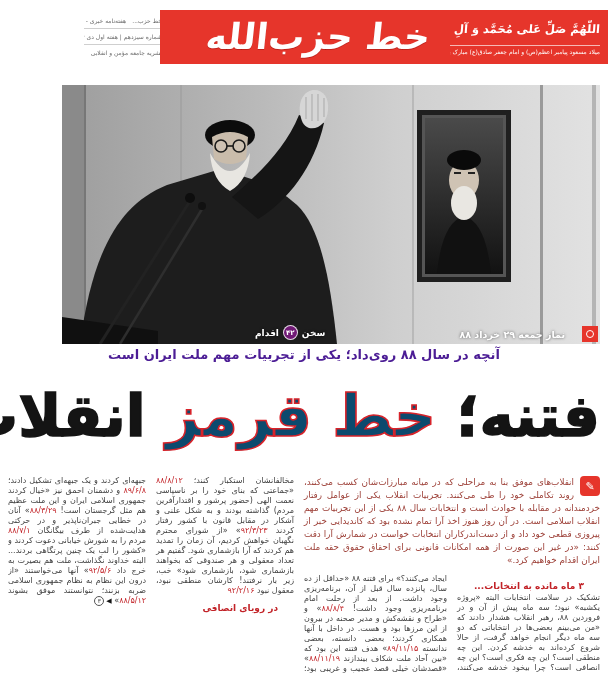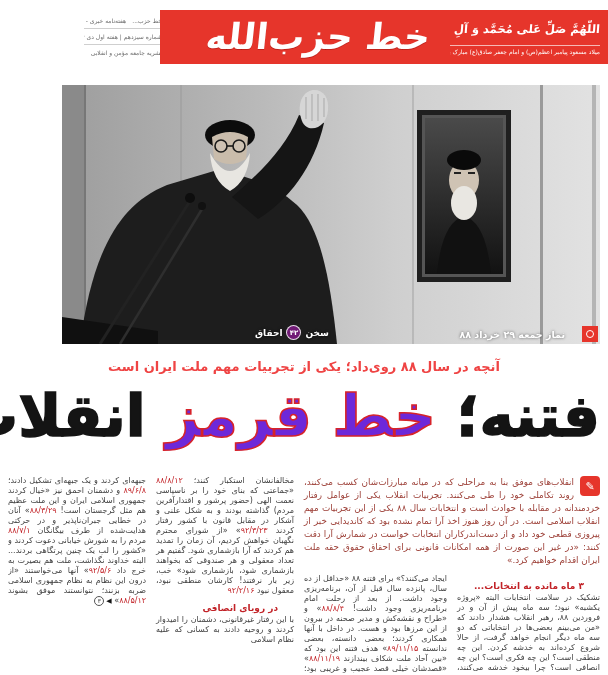--- a/index.html
+++ b/index.html
@@ -61,31 +61,31 @@
   .date-ico {
     width:16px; height:16px; background:#e6352b;
     display:flex; align-items:center; justify-content:center;
   }
   .date-ico i { display:block; width:8px; height:8px; border:1.6px solid #fff; border-radius:50%; }
 
   
   .subtitle {
     position:absolute; top:347px; left:8px; right:8px;
     direction:rtl; text-align:center;
-    color:#ef4444; font-size:13px; font-weight:bold;margin-top:12px;
+    color:#4c1d95; font-size:13px; font-weight:bold;
   }
   .headline {
     position:absolute; top:362px; left:8px; right:8px; height:112px;
     direction:rtl; text-align:center; white-space:nowrap;
     font-size:58px; font-weight:bold; line-height:108px; letter-spacing:-1px;
     -webkit-text-stroke:1.6px currentColor;
     color:#141414;
   }
   .headline .hl-black { color:#141414; -webkit-text-stroke:1.6px #141414; }
-  .headline .hl-red   { color:#6d28d9;margin-top:38px; -webkit-text-stroke:1.6px #d7232a; }
+  .headline .hl-red   { color:#0c4a6e;margin-top:38px; -webkit-text-stroke:1.6px #d7232a; }
 
   
   .body {
     position:absolute; top:476px; left:8px; right:8px; bottom:2px;
     display:flex; direction:rtl; gap:10px; overflow:hidden;
   }
   .col-wide { width:296px; flex:0 0 296px; }
   .col { flex:1 1 0; min-width:0; }
   .two-cols { display:flex; direction:rtl; gap:10px; margin-top:7px; }
   .two-cols > div { flex:1 1 0; min-width:0; }
@@ -194,21 +194,21 @@
         <line x1="38" y1="259" x2="128" y2="116" stroke="#222" stroke-width="3"></line>
         <line x1="58" y1="259" x2="140" y2="124" stroke="#2e2e2e" stroke-width="2.5"></line>
         <circle cx="128" cy="113" r="5" fill="#0d0d0d"></circle>
         <circle cx="140" cy="121" r="4" fill="#111"></circle>
       </g>
     </svg>
 
     <div class="speech-badge">
       <span>سخن</span>
       <span class="speech-num">۴۲</span>
-      <span>احقاق</span>
+      <span>اقدام</span>
     </div>
 
     <div class="date-badge">
       <span class="date-ico">
           <i></i>
         </span>
       <span>نماز جمعه ۲۹ خرداد ۸۸</span>
     </div>
   </div>
 
@@ -230,21 +230,20 @@
         </div>
         <div>
           <p><span class="dates">ایجاد می‌کنند؟» برای فتنه ۸۸ «حداقل از ده سال، پانزده سال قبل از آن، برنامه‌ریزی وجود داشت. از بعد از رحلت امام برنامه‌ریزی وجود داشت! <span class="d">۸۸/۸/۴</span>» و «طراح و نقشه‌کش و مدیر صحنه در بیرون از این مرزها بود و هست. در داخل با آنها همکاری کردند؛ بعضی دانسته، بعضی ندانسته <span class="d">۸۹/۱۱/۱۵</span>» هدف فتنه این بود که «بین آحاد ملت شکاف بیندازند <span class="d">۸۸/۱۱/۱۹</span>» «قصدشان خیلی قصد عجیب و غریبی بود؛ در واقع</span></p>
         </div>
       </div>
     </div>
 
     <div class="col">
       <p><span class="dates">مخالفانشان استکبار کنند؛ <span class="d">۸۸/۸/۱۲</span> «جماعتی که بنای خود را بر ناسپاسی نعمت الهی (حضور پرشور و اقتدارآفرین مردم) گذاشته بودند و به شکل علنی و آشکار در مقابل قانون با کشور رفتار کردند <span class="d">۹۲/۳/۲۳</span>» «از شورای محترم نگهبان خواهش کردیم، آن زمان را تمدید هم کردند که آرا بازشماری شود. گفتیم هر تعداد معقولی و هر صندوقی که بخواهند بازشماری شود، بازشماری شود» خب، زیر بار نرفتند! کارشان منطقی نبود، معقول نبود <span class="d">۹۲/۲/۱۶</span></span></p>
       <div class="subhead">در رویای انصافی</div>
-      <p><span class="dates">با این رفتار غیرقانونی، دشمنان را امیدوار کردند و روحیه دادند به کسانی که علیه نظام اسلامی</span></p>
     </div>
 
     <div class="col">
       <p>
         <span class="dates">جبهه‌ای کردند و یک جبهه‌ای تشکیل دادند؛ <span class="d">۸۹/۶/۸</span> و دشمنان احمق نیز «خیال کردند جمهوری اسلامی ایران و این ملت عظیم هم مثل گرجستان است! <span class="d">۸۸/۳/۲۹</span>» آنان در خطایی جبران‌ناپذیر و در حرکتی هدایت‌شده از طرف بیگانگان <span class="d">۸۸/۷/۱</span> مردم را به شورش خیابانی دعوت کردند و «کشور را لب یک چنین پرتگاهی بردند... البته خداوند نگذاشت، ملت هم بصیرت به خرج داد <span class="d">۹۲/۵/۶</span>» آنها می‌خواستند «از درون این نظام به نظام جمهوری اسلامی ضربه بزنند؛ نتوانستند موفق بشوند <span class="d">۸۸/۵/۱۲</span>»</span>
         <span class="endmark">
             <span class="tri">◀</span>
             <span class="pgnum">۳</span>
           </span>
       </p>

